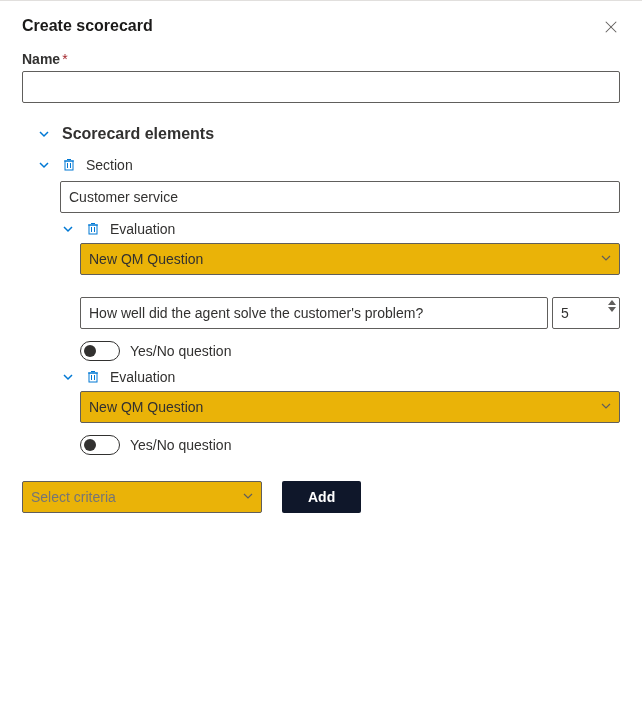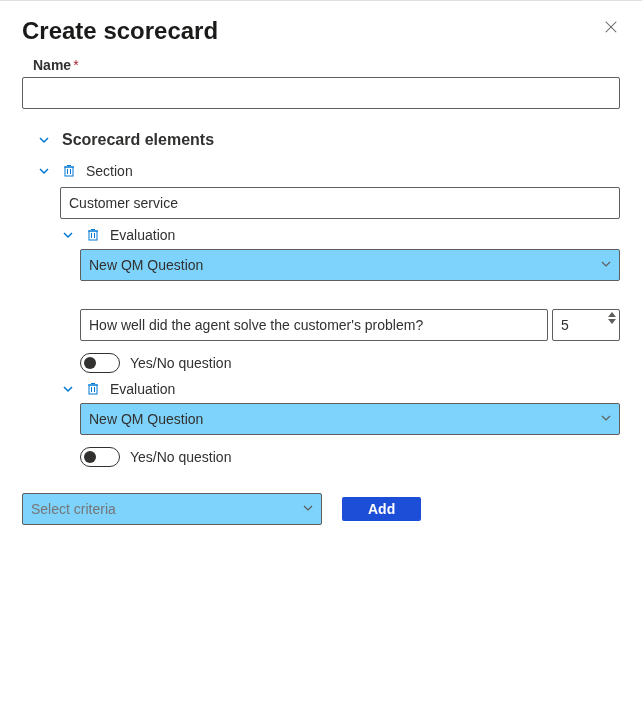--- a/index.html
+++ b/index.html
@@ -24,39 +24,38 @@
   .panel::-webkit-scrollbar-track { background: #f3f2f1; }
   .panel::-webkit-scrollbar-thumb { background: #c8c6c4; border-radius: 6px; }
 
   .header-row {
     display: flex;
     justify-content: space-between;
     align-items: flex-start;
     margin-bottom: 12px;
   }
   .title {
-    font-size: 24px;
+    font-size: 16px;
     font-weight: 600;
     color: #1b1a19;
   }
   .close-btn {
     font-size: 18px;
     color: #605e5c;
     cursor: pointer;
     line-height: 1;
     padding: 2px;
   }
 
   .field-label {
     font-size: 14px;
     font-weight: 600;
     color: #323130;
     margin-bottom: 4px;
     margin-top: 10px;
-    margin-left: 11px;
   }
   .req { color: #a4262c; margin-left: 2px; font-weight: 400; }
 
   .text-input, .select-input, .number-input {
     width: 100%;
     height: 32px;
     border: 1px solid #605e5c;
     border-radius: 2px;
     padding: 4px 8px;
     font-family: inherit;
@@ -138,26 +137,26 @@
     position: relative;
   }
   .select-wrap .caret {
     position: absolute;
     right: 8px;
     top: 50%;
     transform: translateY(-50%);
     pointer-events: none;
     color: #605e5c;
   }
-  .select-input { padding-right: 28px; cursor: pointer; appearance: none; background: #7dd3fc; padding-left: 8px; }
+  .select-input { padding-right: 28px; cursor: pointer; appearance: none; background: #eab308; padding-left: 8px; }
 
   .q-row {
     display: flex;
     gap: 4px;
-    margin-top: 28px;
+    margin-top: 22px;
   }
   .q-text {
     flex: 1;
     white-space: nowrap;
     overflow: hidden;
     text-overflow: ellipsis;
   }
   .num-wrap {
     position: relative;
     width: 68px;
@@ -177,26 +176,26 @@
   }
   .sp.up { border-left: 4px solid transparent; border-right: 4px solid transparent; border-bottom: 5px solid #605e5c; }
   .sp.down { border-left: 4px solid transparent; border-right: 4px solid transparent; border-top: 5px solid #605e5c; }
 
   .footer-row {
     display: flex;
     align-items: center;
     gap: 20px;
     margin-top: 26px;
   }
-  .select-criteria { width: 300px; }
+  .select-criteria { width: 240px; }
   .add-btn {
-    background: #1d4ed8;
+    background: #0f172a;
     color: #fff;
     border: none;
-    height: 24px;
+    height: 32px;
     padding: 0 26px;
     font-size: 14px;
     font-weight: 600;
     border-radius: 2px;
     cursor: pointer;
   }
 </style>
 </head>
 <body>
 

